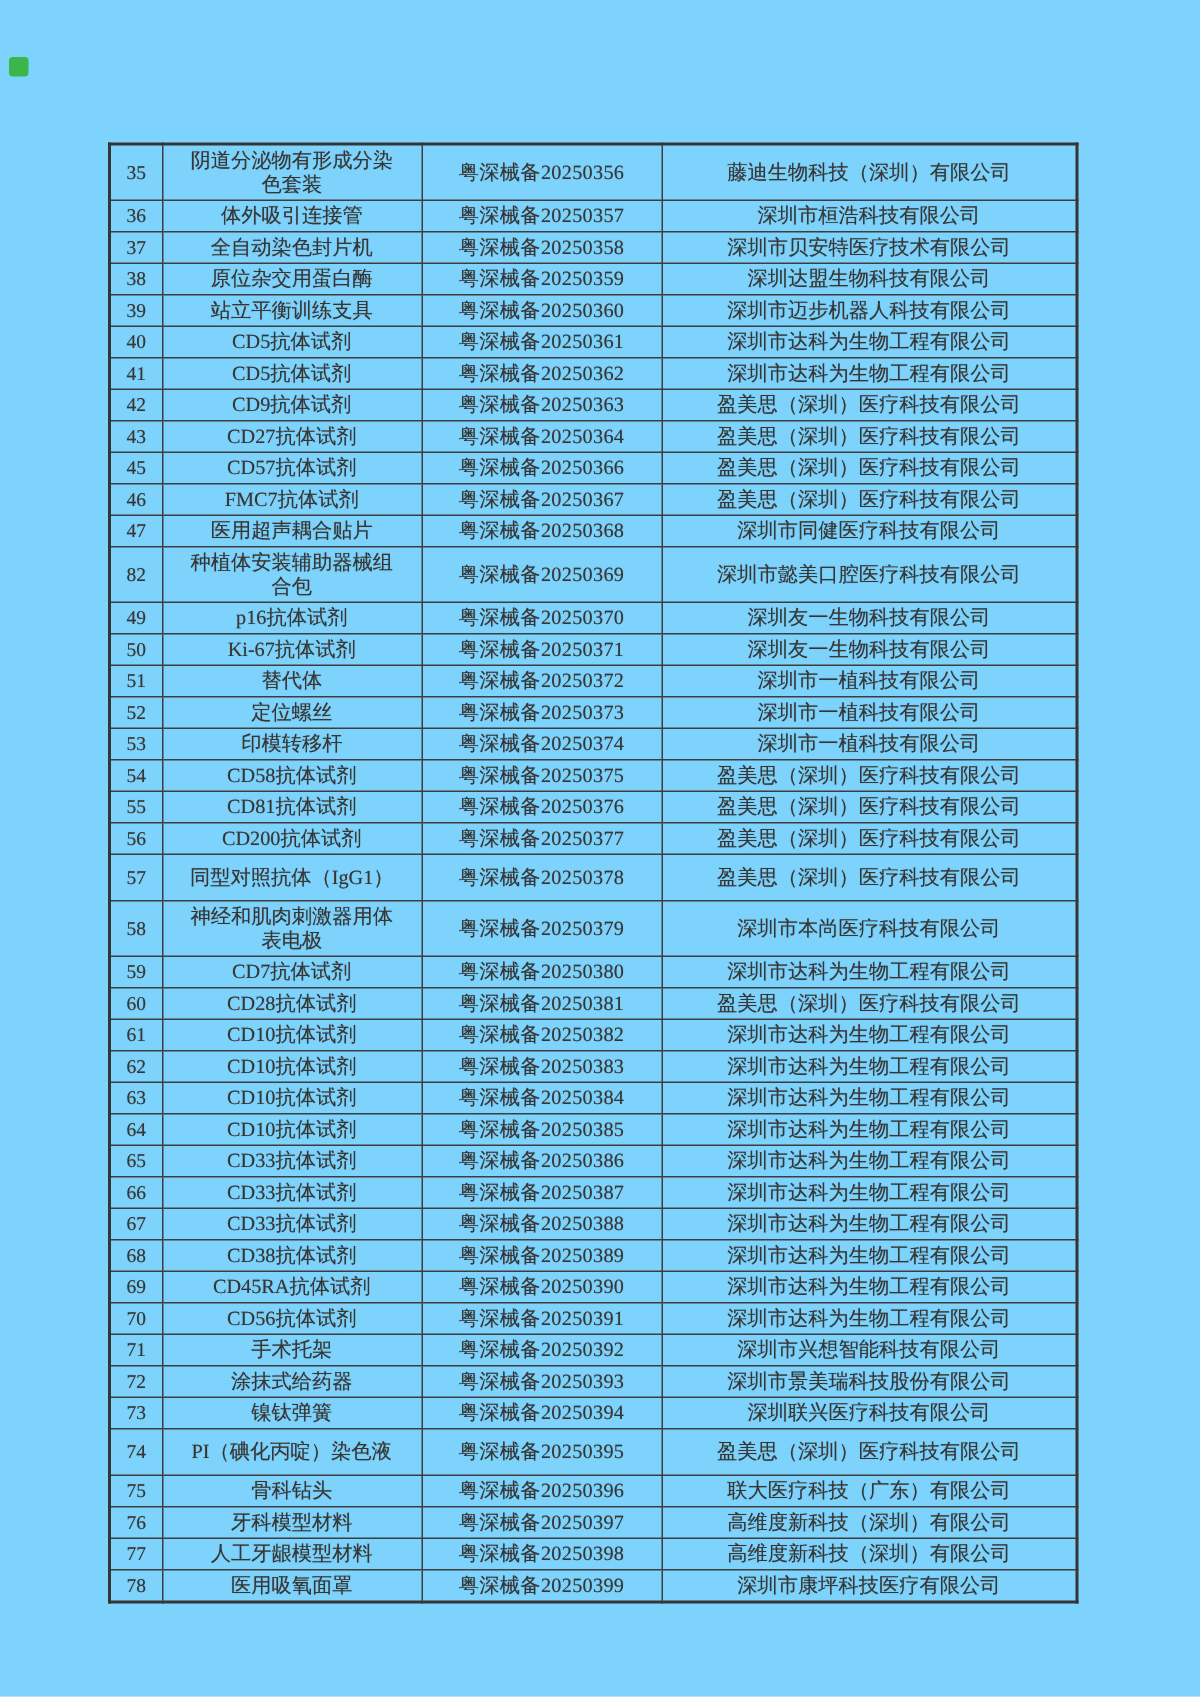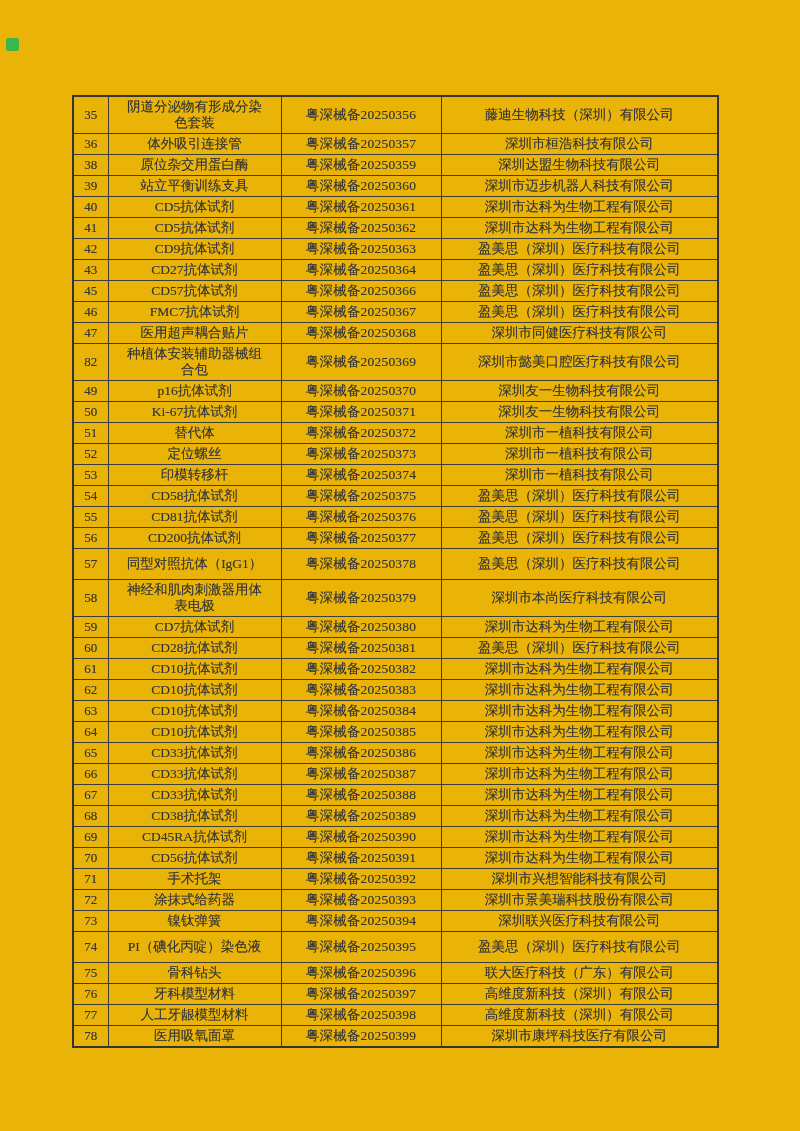--- a/index.html
+++ b/index.html
@@ -35,21 +35,21 @@
     text-shadow:0 0 0.6px rgba(70,70,70,0.55);
   }
   table.devtable td.c0 { font-size:13px; }
   table.devtable td.c1 { padding-left:13px; padding-right:13px;margin-top:46px; }
   table.devtable td.c2 { letter-spacing:0.2px; }
   tr.tall td { padding-top:7px; padding-bottom:7px; }
 </style>
 </head>
 <body>
 
-<div class="page" style="background: #eab308;">
+<div class="page" style="background: #7dd3fc;">
   <span class="marker" style="background: rgb(60, 181, 74);"></span>
   <table class="devtable">
     <colgroup>
       <col style="width:35px">
       <col style="width:173px">
       <col style="width:160px">
       <col style="width:277px">
     </colgroup>
     <tbody id="rows-body">
         <tr>
@@ -58,20 +58,26 @@
           <td class="c2">粤深械备20250356</td>
           <td class="c3">藤迪生物科技（深圳）有限公司</td>
         </tr>
         <tr>
           <td class="c0">36</td>
           <td class="c1">体外吸引连接管</td>
           <td class="c2">粤深械备20250357</td>
           <td class="c3">深圳市桓浩科技有限公司</td>
         </tr>
         <tr>
+          <td class="c0">37</td>
+          <td class="c1">全自动染色封片机</td>
+          <td class="c2">粤深械备20250358</td>
+          <td class="c3">深圳市贝安特医疗技术有限公司</td>
+        </tr>
+        <tr>
           <td class="c0">38</td>
           <td class="c1">原位杂交用蛋白酶</td>
           <td class="c2">粤深械备20250359</td>
           <td class="c3">深圳达盟生物科技有限公司</td>
         </tr>
         <tr>
           <td class="c0">39</td>
           <td class="c1">站立平衡训练支具</td>
           <td class="c2">粤深械备20250360</td>
           <td class="c3">深圳市迈步机器人科技有限公司</td>

